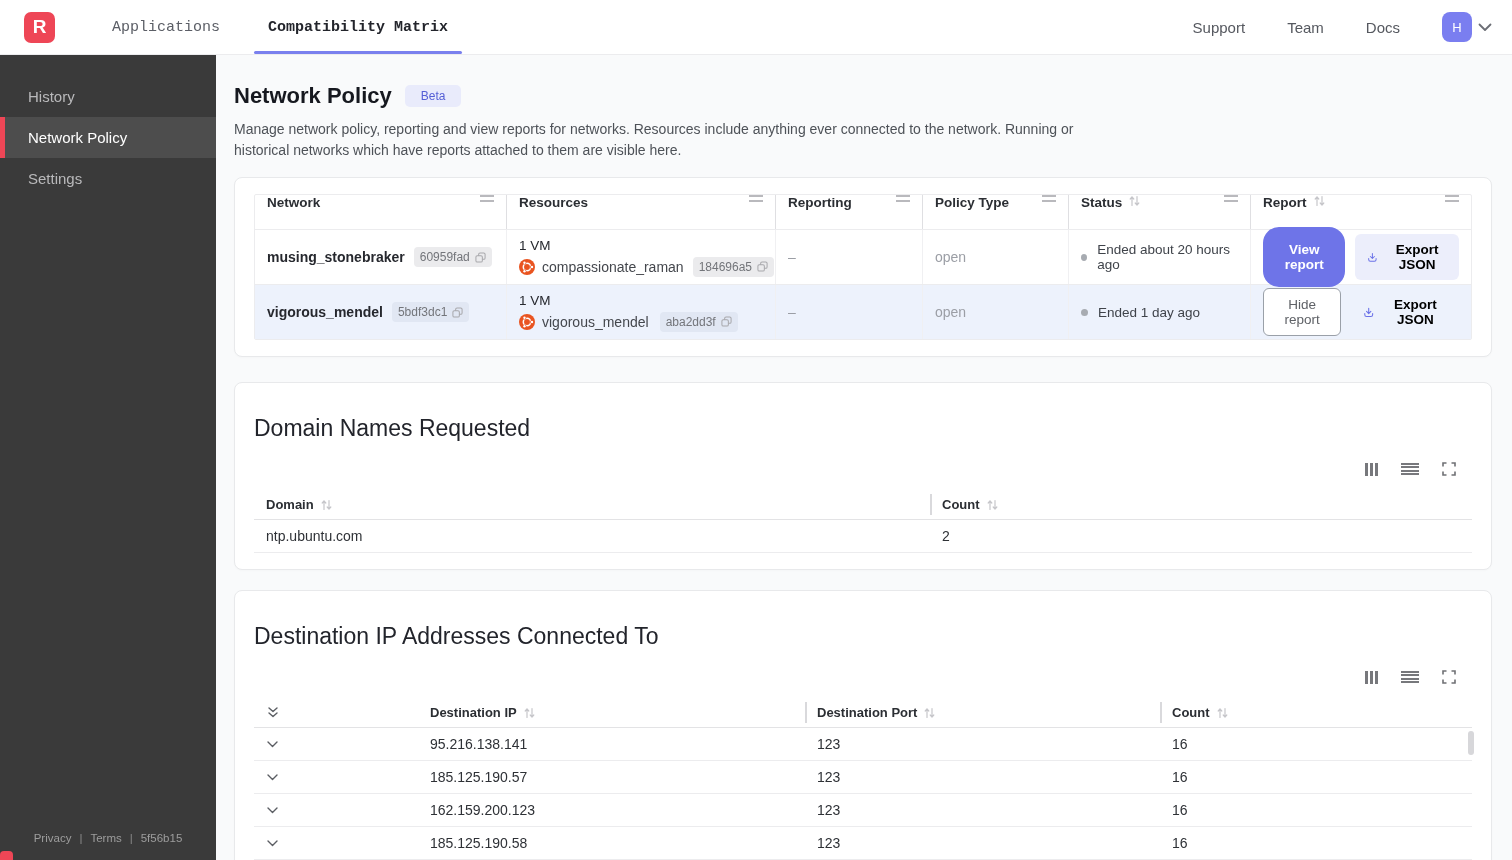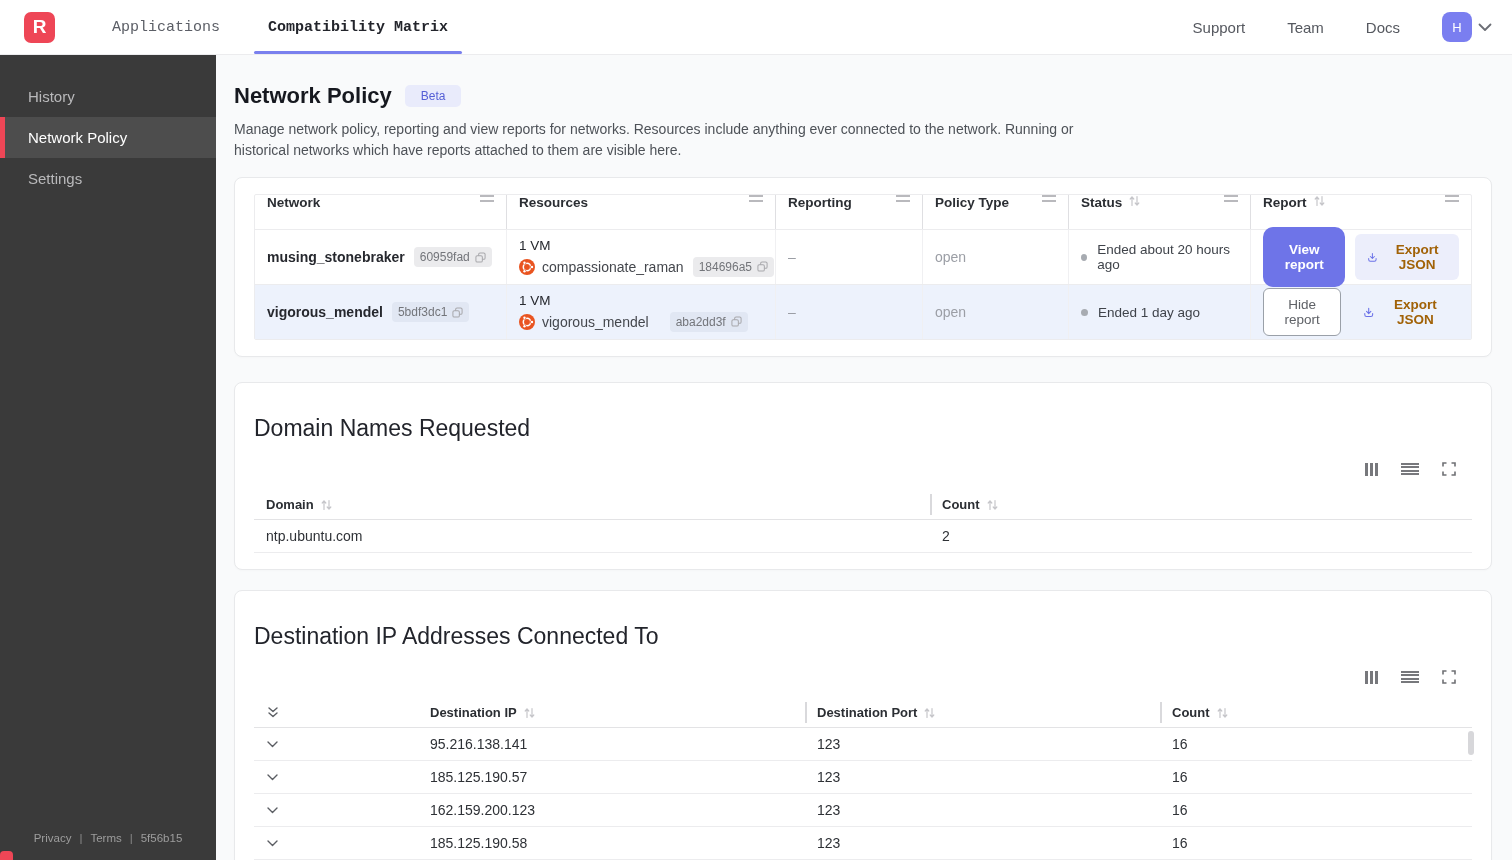--- a/index.html
+++ b/index.html
@@ -73,25 +73,25 @@
   .id-badge { margin-left:9px; background:#ebebed; color:#73757a; font-size:12px;
               padding:3px 6px; border-radius:4px; display:inline-flex; align-items:center; gap:5px; }
   .selected .id-badge { background:#e1e7f3; }
   .res-cell { display:flex; flex-direction:column; justify-content:center; gap:4px; }
   .res-sum { font-weight:normal; font-size:13.5px; color:#26282e; }
   .res-line { display:flex; align-items:center; gap:7px; color:#44474d; }
   .muted { color:#9b9ea5; }
   .status-cell { display:flex; align-items:center; gap:10px; font-size:13.5px; color:#3f434a; }
   .status-dot { width:7px; height:7px; border-radius:50%; background:#a7abb1; }
   .btn-primary { background:#6e74e8; color:#fff; font-size:13.5px; font-weight:bold;
-                 border:none; border-radius:10px; padding:15px 14px; cursor:pointer; }
+                 border:none; border-radius:16px; padding:15px 14px; cursor:pointer; }
   .btn-outline { background:#fff; color:#5e6166; font-size:13.5px; border:1px solid #9aa0a8;
                  border-radius:6px; padding:8px 12px; cursor:pointer; }
   .btn-export { display:inline-flex; align-items:center; gap:9px; background:#eceefb;
-                color:#a16207; font-size:13.5px; font-weight:bold; border:none;
+                color:#000000; font-size:13.5px; font-weight:bold; border:none;
                 border-radius:6px; padding:8px 12px; margin-left:10px; cursor:pointer; }
   .selected .btn-export { background:transparent; }
 
   
   .card-domains { margin-top:25px; }
   .card-dest { margin-top:20px; }
   .card-toolbar { display:flex; justify-content:flex-end; align-items:center; gap:23px;
                   margin:20px 16px 14px 0; }
   .tool-icon { cursor:pointer; display:flex; align-items:center; }
   .cols-glyph { display:flex; gap:1.5px; }
@@ -286,21 +286,21 @@
                   <circle cx="8" cy="8" r="8" fill="#e95420"></circle>
                   <circle cx="8" cy="8" r="3.7" fill="none" stroke="#fff" stroke-width="1.5"></circle>
                   <circle cx="13" cy="8" r="1.9" fill="#e95420"></circle>
                   <circle cx="13" cy="8" r="1.2" fill="#fff"></circle>
                   <circle cx="5.5" cy="12.3" r="1.9" fill="#e95420"></circle>
                   <circle cx="5.5" cy="12.3" r="1.2" fill="#fff"></circle>
                   <circle cx="5.5" cy="3.7" r="1.9" fill="#e95420"></circle>
                   <circle cx="5.5" cy="3.7" r="1.2" fill="#fff"></circle>
                 </svg>
               <span>vigorous_mendel</span>
-              <span class="id-badge" style="margin-left:14px">
+              <span class="id-badge" style="margin-left:4px">
                 <span>aba2dd3f</span>
                 <svg width="11" height="11" viewBox="0 0 12 12">
                     <rect x="4" y="1" width="7" height="7" rx="1.5" fill="none" stroke="#a7a7ab" stroke-width="1.1"></rect>
                     <rect x="1" y="4" width="7" height="7" rx="1.5" fill="#e1e7f3" stroke="#a7a7ab" stroke-width="1.1"></rect>
                   </svg>
               </span>
             </span>
           </div>
         </div>
         <div class="nt-td c-reporting muted">–</div>

